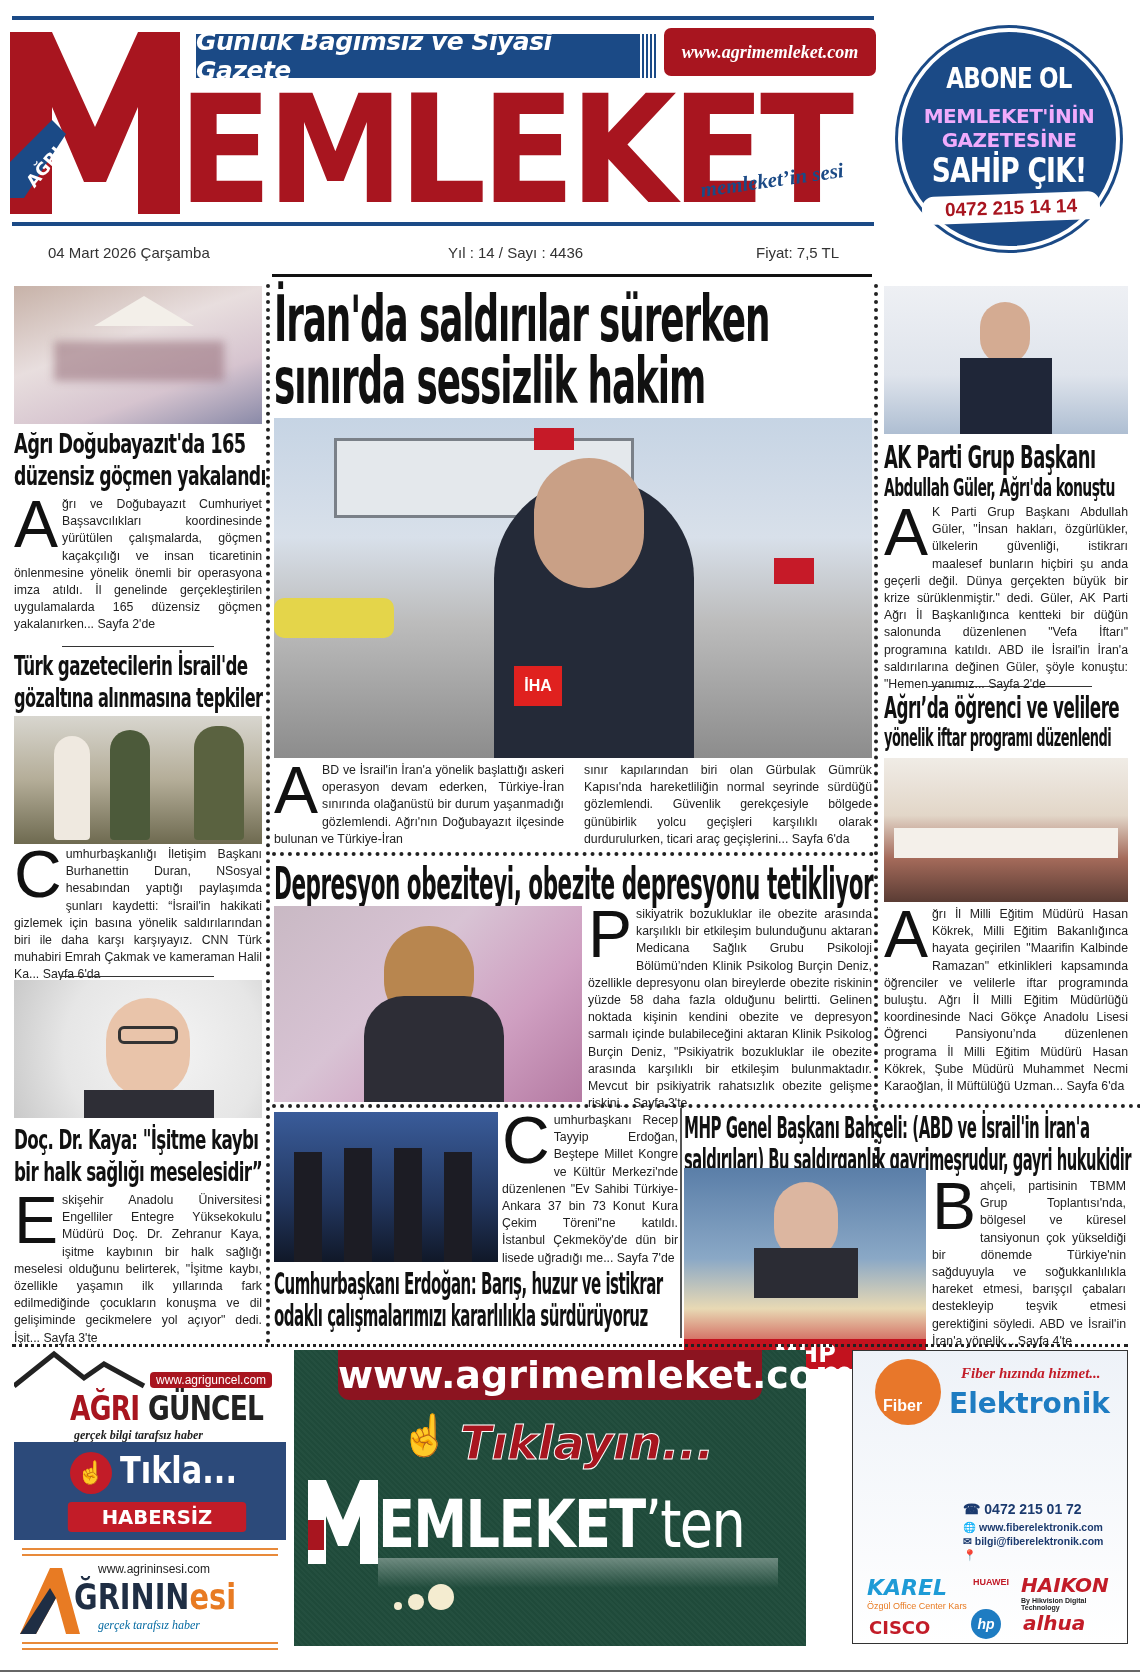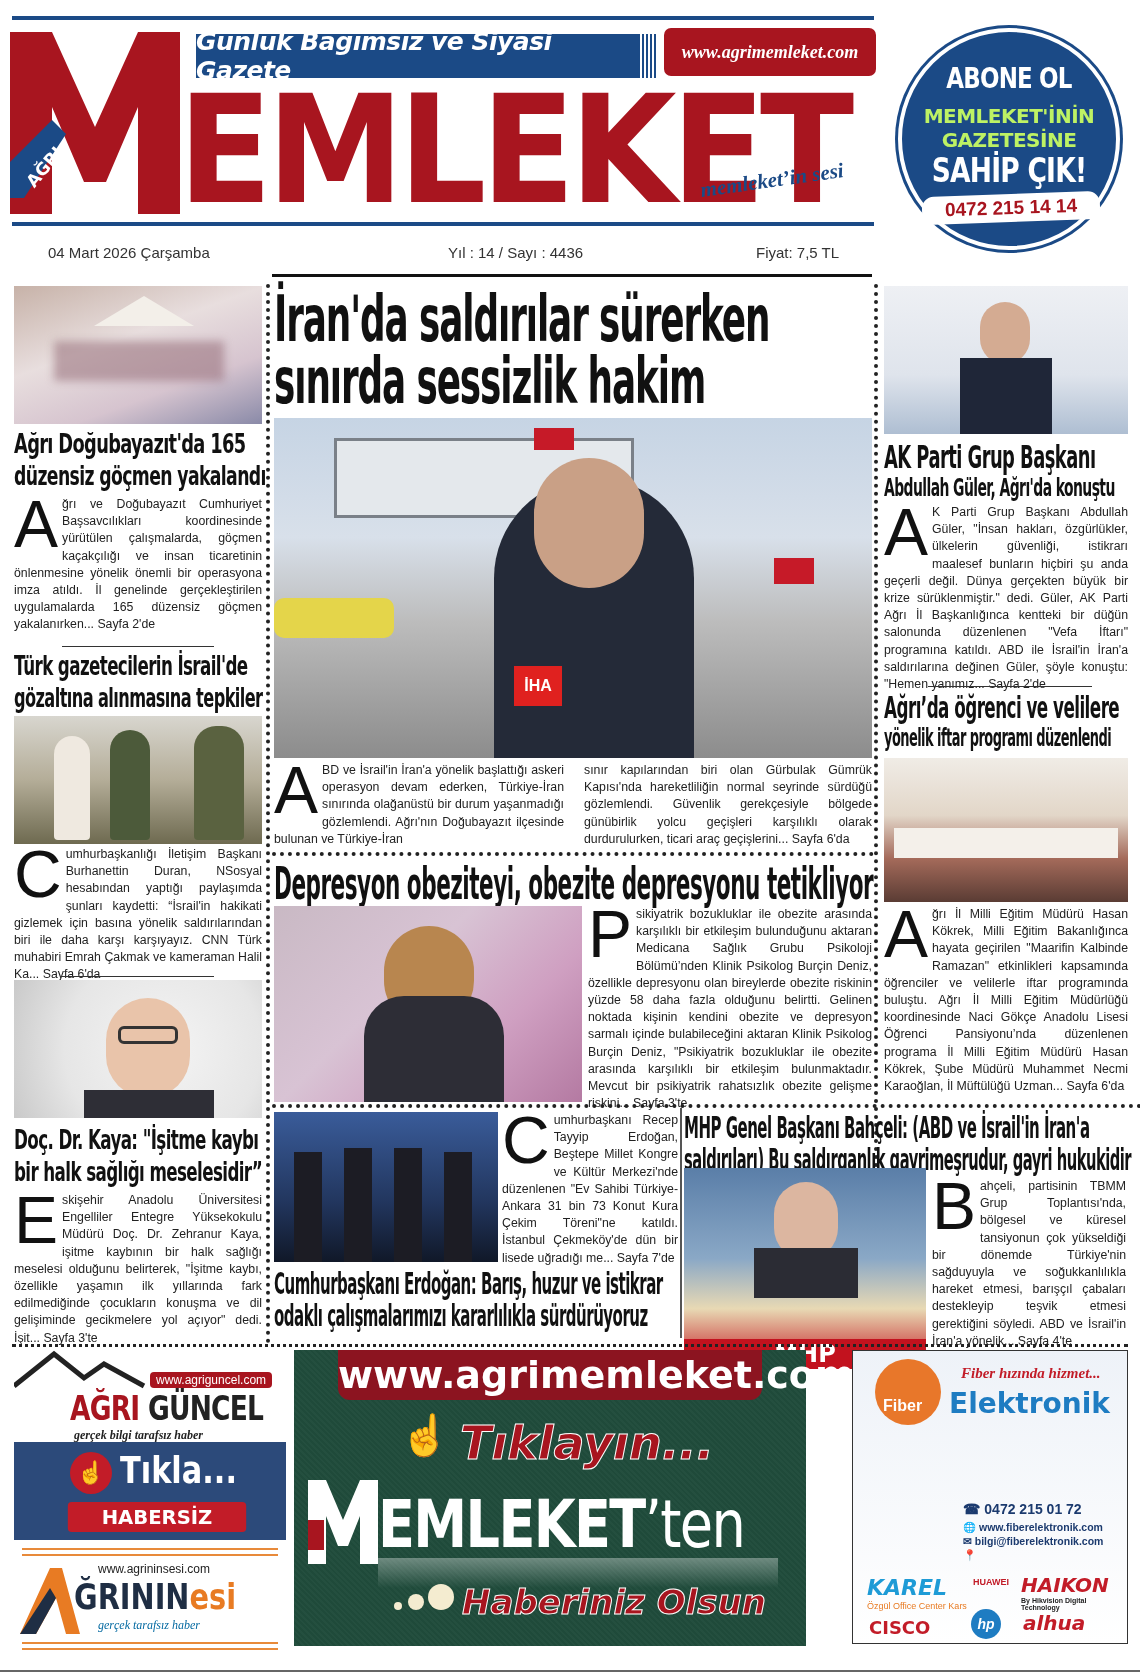--- a/index.html
+++ b/index.html
@@ -26,21 +26,21 @@
     font-size: 21px; color: #1b4a86; transform: rotate(-8deg); font-weight: bold; }
   .agri-badge { position: absolute; left: 10px; top: 120px; width: 56px; height: 78px; }
 
   .meta-line { position: absolute; top: 244px; font-size: 15px; color: #333; }
 
   
   .abone-circle { position: absolute; left: 898px; top: 28px; width: 222px; height: 222px; border-radius: 50%;
     background: #1b4a86; border: 4px solid #fff; box-shadow: 0 0 0 3px #1b4a86; }
   .abone-l1 { position: absolute; left: 0; right: 0; top: 30px; text-align: center; color: #fff;
     font-family: "DejaVu Sans", sans-serif; font-weight: bold; font-size: 28px; transform: scaleX(0.82); letter-spacing: -1px; }
-  .abone-l2, .abone-l3 { position: absolute; left: 0; right: 0; text-align: center; color: #bef264;
+  .abone-l2, .abone-l3 { position: absolute; left: 0; right: 0; text-align: center; color: #f0abfc;
     font-family: "DejaVu Sans", sans-serif; font-weight: bold; font-size: 20px; letter-spacing: -0.5px; }
   .abone-l2 { top: 72px; } .abone-l3 { top: 96px; }
   .abone-l4 { position: absolute; left: 0; right: 0; top: 118px; text-align: center; color: #fff;
     font-family: "DejaVu Sans", sans-serif; font-weight: bold; font-size: 34px; transform: scaleX(0.78); letter-spacing: -1px; }
   .abone-phone { position: absolute; left: 20px; top: 162px; width: 178px; height: 28px; background: #fff;
     border-radius: 12px; color: #a8151f; font-weight: bold; font-size: 19px; text-align: center; line-height: 28px;
     transform: rotate(-2deg); }
 
   
   .vdots { position: absolute; width: 0; border-left: 4px dotted #222; }
@@ -173,21 +173,21 @@
 <div class="vdots" style="left:680px; top:1108px; height:230px; border-left:2px solid #555;"></div>
 
 <section>
   <div class="photo" style="left:274px; top:1112px; width:224px; height:150px; background:linear-gradient(180deg,#3a5c9a 0%,#22365e 60%,#101828 100%);">
     <div class="abs" style="left:20px; top:40px; width:28px; height:110px; background:#1c1c24;"></div>
     <div class="abs" style="left:70px; top:36px; width:28px; height:114px; background:#1c1c24;"></div>
     <div class="abs" style="left:120px; top:36px; width:28px; height:114px; background:#1c1c24;"></div>
     <div class="abs" style="left:170px; top:40px; width:28px; height:110px; background:#1c1c24;"></div>
   </div>
   <div class="body" style="left:502px; top:1112px; width:176px;">
-    <span class="dropcap">C</span><span>umhurbaşkanı Recep Tayyip Erdoğan, Beştepe Millet Kongre ve Kültür Merkezi'nde düzenlenen "Ev Sahibi Türkiye-Ankara 31 bin 73 Konut Kura Çekim Töreni"ne katıldı. İstanbul Çekmeköy'de dün bir lisede uğradığı me... Sayfa 7'de</span>
+    <span class="dropcap">C</span><span>umhurbaşkanı Recep Tayyip Erdoğan, Beştepe Millet Kongre ve Kültür Merkezi'nde düzenlenen "Ev Sahibi Türkiye-Ankara 37 bin 73 Konut Kura Çekim Töreni"ne katıldı. İstanbul Çekmeköy'de dün bir lisede uğradığı me... Sayfa 7'de</span>
   </div>
   <div class="hl" style="left:274px; top:1266px; font-size:30px; transform:scaleX(0.5);">Cumhurbaşkanı Erdoğan: Barış, huzur ve istikrar</div>
   <div class="hl" style="left:274px; top:1298px; font-size:30px; transform:scaleX(0.5);">odaklı çalışmalarımızı kararlılıkla sürdürüyoruz</div>
 </section>
 
 <section>
   <div class="hl" style="left:684px; top:1110px; font-size:30px; transform:scaleX(0.5);">MHP Genel Başkanı Bahçeli: (ABD ve İsrail'in İran'a</div>
   <div class="hl" style="left:684px; top:1142px; font-size:30px; transform:scaleX(0.49);">saldırıları) Bu saldırganlık gayrimeşrudur, gayri hukukidir</div>
   <div class="photo" style="left:684px; top:1168px; width:242px; height:201px; background:linear-gradient(180deg,#5a7ea8 0%,#8aa8c6 45%,#e8d9b4 70%,#c2121e 100%);">
     <div class="abs" style="left:90px; top:14px; width:64px; height:78px; background:#dcb6a0; border-radius:32px;"></div>
@@ -266,21 +266,20 @@
       <polygon points="0,0 18,0 35,40 52,0 70,0 70,84 52,84 52,36 40,66 30,66 18,36 18,84 0,84" fill="#fff"></polygon>
       <rect x="0" y="40" width="16" height="30" fill="#a8151f"></rect>
     </svg>
     <div class="abs" style="left:84px; top:140px; color:#fff; font-family:'DejaVu Sans',sans-serif; font-weight:bold; font-size:66px; line-height:70px; letter-spacing:-2px; white-space:nowrap; transform:scaleX(0.82); transform-origin:left top;">
       <span>EMLEKET</span><span style="font-weight:normal;">’ten</span>
     </div>
     <div class="abs" style="left:84px; top:208px; width:400px; height:30px; background:linear-gradient(180deg,rgba(255,255,255,0.35),rgba(255,255,255,0));"></div>
     <div class="abs" style="left:100px; top:252px; width:8px; height:8px; border-radius:50%; background:#f4ecd0;"></div>
     <div class="abs" style="left:114px; top:244px; width:16px; height:16px; border-radius:50%; background:#f4ecd0;"></div>
     <div class="abs" style="left:134px; top:234px; width:26px; height:26px; border-radius:50%; background:#f4ecd0;"></div>
-    <div class="abs" style="left:168px; top:232px; color:#a8151f; font-family:'DejaVu Sans',sans-serif; font-style:italic; font-weight:bold; font-size:34px; -webkit-text-stroke:1px #fff;">Haberiniz Olsun</div>
   </div>
 
   <div class="abs" style="left:852px; top:1350px; width:276px; height:294px; border:1px solid #333; background:linear-gradient(180deg,#eef2f8,#ffffff);">
     <div class="abs" style="left:22px; top:8px; width:66px; height:66px; border-radius:50%; background:#e8772a;">
       <div class="abs" style="left:8px; top:38px; color:#fff; font-weight:bold; font-size:16px;">Fiber</div>
     </div>
     <div class="abs" style="left:108px; top:14px; color:#c21c28; font-family:'Liberation Serif',serif; font-style:italic; font-weight:bold; font-size:15px;">Fiber hızında hizmet...</div>
     <div class="abs" style="left:96px; top:36px; color:#1e7cc2; font-family:'DejaVu Sans',sans-serif; font-weight:bold; font-size:28px;">Elektronik</div>
     <div class="abs" style="left:110px; top:150px; color:#1b3a6e; font-weight:bold; font-size:14px;">☎ <span>0472 215 01 72</span></div>
     <div class="abs" style="left:110px; top:170px; color:#1b3a6e; font-weight:bold; font-size:10.5px;">🌐 <span>www.fiberelektronik.com</span></div>

